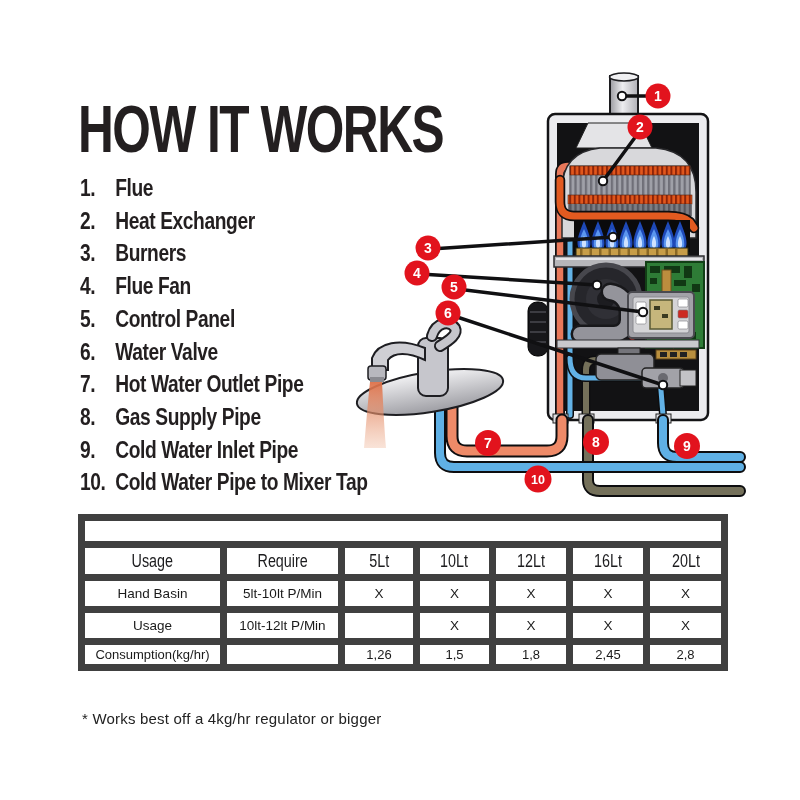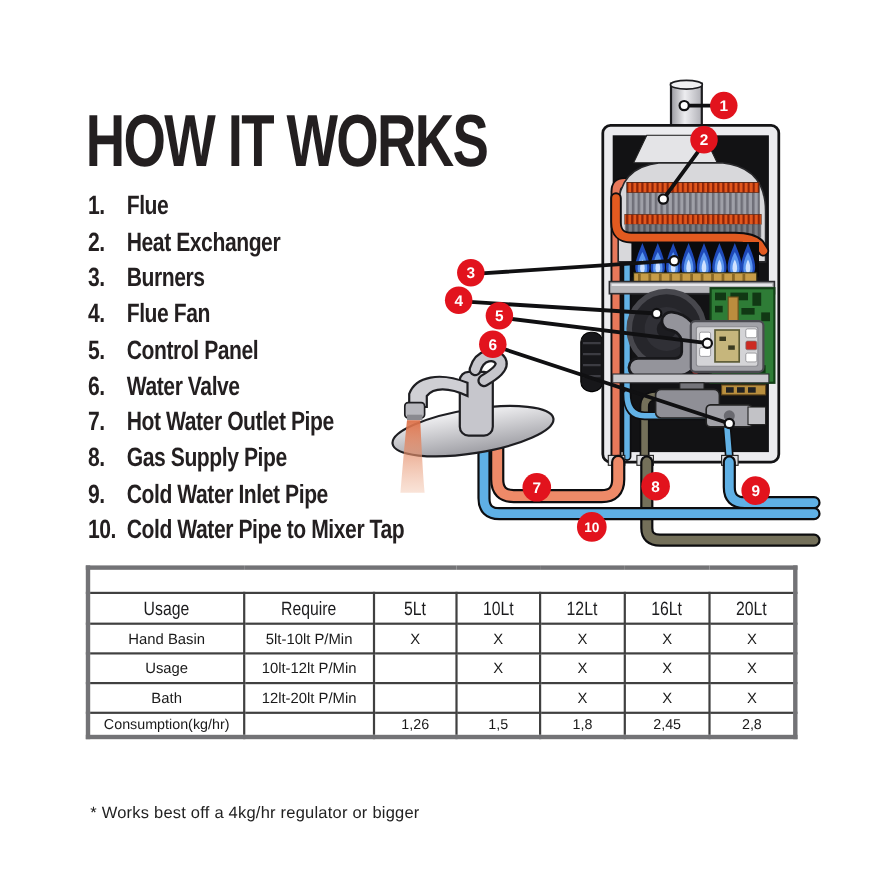--- a/index.html
+++ b/index.html
@@ -11,33 +11,33 @@
   #title{left:78px;top:90px;font-size:67px;font-weight:bold;letter-spacing:-2px;
          transform:scaleX(.74);transform-origin:left top;white-space:nowrap;color:#231f20;}
   #parts{left:80px;top:172px;width:460px;transform:scaleX(.8);transform-origin:left top;}
   .part{display:flex;line-height:32.7px;font-size:24px;font-weight:bold;color:#231f20;
         letter-spacing:-.5px;white-space:nowrap;}
   .part .num{width:44px;flex:0 0 44px;}
 
   
   #sizetable{left:78px;top:514px;width:643px;border-collapse:collapse;table-layout:fixed;
              font-size:13.5px;color:#1a1a1a;}
-  #sizetable td,#sizetable th{border:2px solid #404040;text-align:center;padding:0;
+  #sizetable td,#sizetable th{border:7px solid #404040;text-align:center;padding:0;
              background:#fff;font-weight:normal;overflow:hidden;white-space:nowrap;}
   #sizetable{border:4px solid #737376;}
   tr.band td{background:#77777a;color:#fff;text-align:left;height:20px;
              font-weight:bold;font-size:16px;border-top:2px solid #5c5c5f;}
   tr.band td .cond-l{padding-left:7px;}
   tr.head th{height:26px;font-weight:bold;font-size:17.5px;color:#1c1c1e;}
   tr.body td{height:25px;margin-top:20px;}
   tr.body.short td{height:19px;font-size:13px;}
   .cond{display:inline-block;transform:scaleX(.82);transform-origin:center;white-space:nowrap;}
   .cond-l{display:inline-block;transform:scaleX(.85);transform-origin:left center;white-space:nowrap;}
 
-  #footnote{left:82px;top:710px;font-size:15px;letter-spacing:.2px;color:#222;margin-top:21px;}
+  #footnote{left:82px;top:710px;font-size:15px;letter-spacing:.2px;color:#222;}
 
   
   #diagram{left:330px;top:70px;width:420px;height:445px;}
   svg text.co{font-family:"Liberation Sans",sans-serif;font-weight:bold;fill:#fff;}
 </style>
 </head>
 <body>
 
 <div class="abs" id="title">HOW IT WORKS</div>
 
@@ -360,29 +360,20 @@
   </tr>
   <tr class="body">
     <td>Usage</td>
     <td>10lt-12lt P/Min</td>
     <td></td>
     <td>X</td>
     <td>X</td>
     <td>X</td>
     <td>X</td>
   </tr>
-  <tr class="body">
-    <td>Bath</td>
-    <td>12lt-20lt P/Min</td>
-    <td></td>
-    <td></td>
-    <td>X</td>
-    <td>X</td>
-    <td>X</td>
-  </tr>
   <tr class="body short">
     <td>Consumption(kg/hr)</td>
     <td></td>
     <td>1,26</td>
     <td>1,5</td>
     <td>1,8</td>
     <td>2,45</td>
     <td>2,8</td>
   </tr>
 </tbody>

